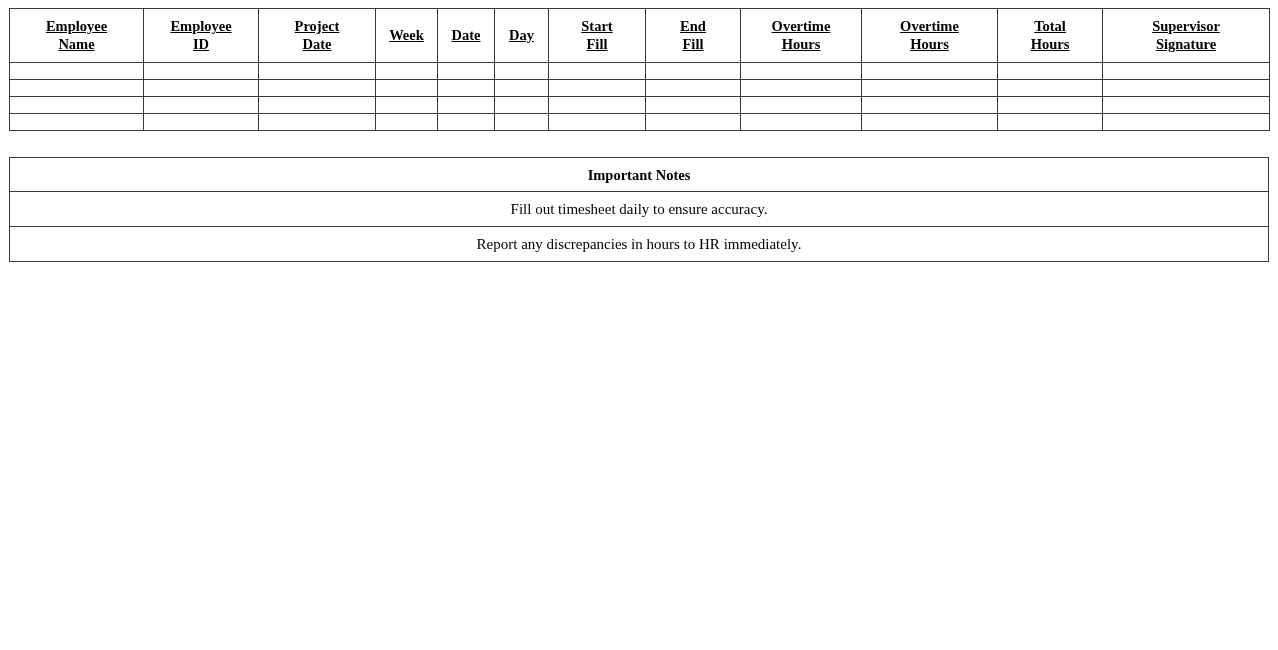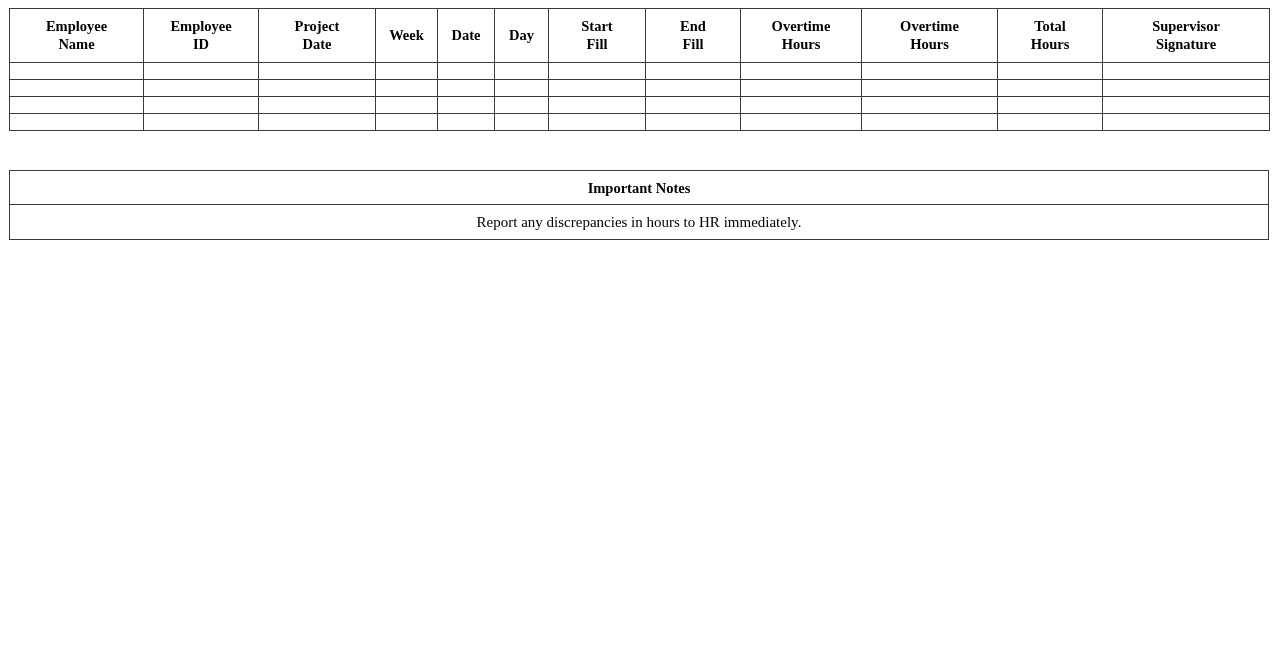--- a/index.html
+++ b/index.html
@@ -28,20 +28,21 @@
     left: 9px;
     top: 8px;
     width: 1260px;
   }
 
   table.grid {
     width: 100%;
     border-collapse: collapse;
     table-layout: fixed;
     background: #0f766e;
+    text-decoration: underline;
   }
 
   table.grid th,
   table.grid td {
     border: 1px solid #3a3a3a;
     padding: 0;
     background: #ffffff;
   }
 
   table.grid thead th {
@@ -70,21 +71,21 @@
   .c-end       { width: 95px; }
   .c-regular   { width: 121px; }
   .c-overtime  { width: 136px; }
   .c-total     { width: 105px; }
   .c-sign      { width: 167px; }
 
   
   .notes-wrap {
     position: absolute;
     left: 9px;
-    top: 170px;
+    top: 157px;
     width: 1260px;
   }
 
   table.notes {
     width: 100%;
     border-collapse: collapse;
     table-layout: fixed;
     background: #ffffff;
   }
 
@@ -212,19 +213,22 @@
     </table>
   </div>
 
   <div class="notes-wrap">
     <table class="notes">
       <tbody>
         <tr>
           <td class="notes-title">Important Notes</td>
         </tr>
         <tr>
+          <td>Fill out timesheet daily to ensure accuracy.</td>
+        </tr>
+        <tr>
           <td>Report any discrepancies in hours to HR immediately.</td>
         </tr>
       </tbody>
     </table>
   </div>
 
 </div>
 
 </body></html>

